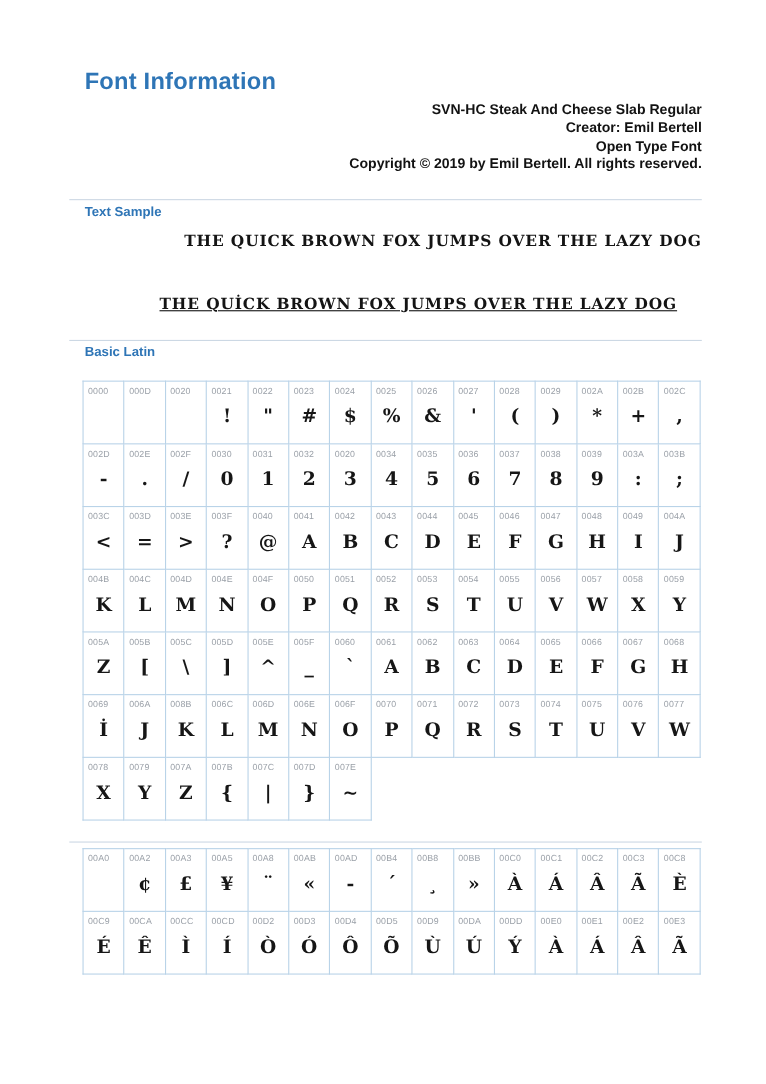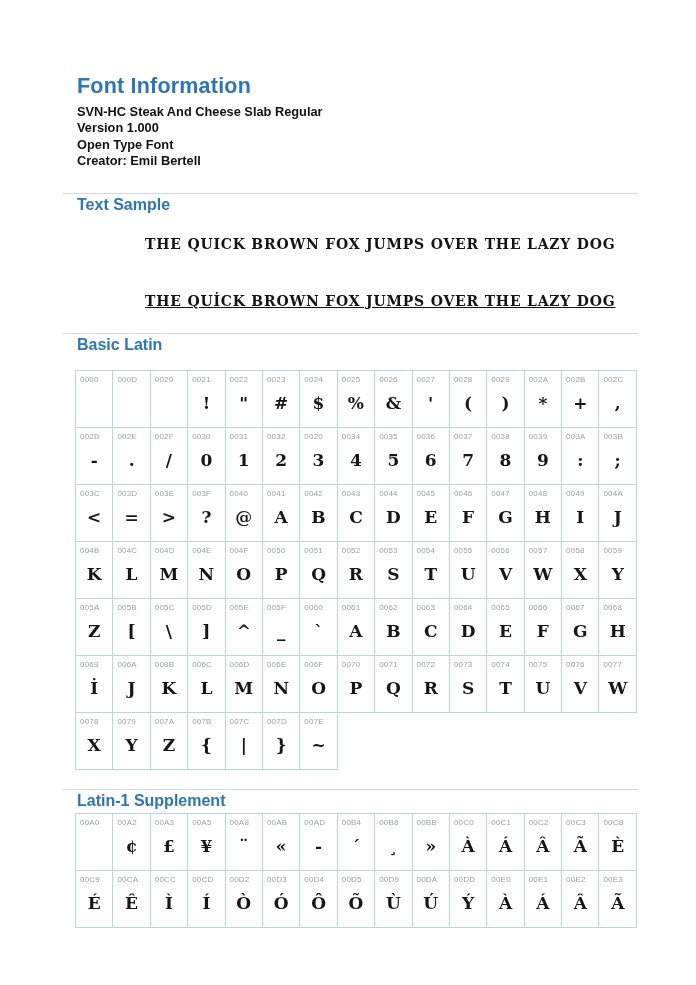--- a/index.html
+++ b/index.html
@@ -3,54 +3,55 @@
 <meta charset="utf-8">
 <style>
   * { box-sizing: border-box; }
   html,body { margin:0; padding:0; }
   body {
     width:696px; height:985px;
     background:#ffffff;
     font-family:"Liberation Sans", sans-serif;
     position:relative; overflow:hidden;
   }
-  .content { position:absolute; left:77px; top:16px; width:561px; }
+  .content { position:absolute; left:77px; top:4px; width:561px; }
 
   .page-title {
     margin-top:57px;
     font-size:21.5px; font-weight:bold; color:#2E75B6;
     line-height:26px; letter-spacing:0.2px;
   }
   .meta { margin-top:5px; }
   .meta-line {
     font-size:12.8px; font-weight:bold; color:#121212;
     line-height:16.4px;
+    text-align:right;
   }
 
   .rule {
     border:none; border-top:1.4px solid #ccd8e4;
     margin:0 0 0 -14px; width:575px;
   }
   .rule-1 { margin-top:23px; }
   .rule-2 { margin-top:23px; }
   .rule-3 { margin-top:19px; }
 
   .section-heading {
     margin-top:3px;
-    font-size:16px; font-weight:bold; color:#2E75B6;
+    font-size:12px; font-weight:bold; color:#2E75B6;
     line-height:15px;
   }
 
   .sample-line {
     font-family:"DejaVu Serif", serif;
     font-weight:bold; font-size:14px; color:#141414;
     letter-spacing:0.8px; line-height:18px;
     padding-left:68px; white-space:nowrap;
   }
-  .sample-1 { margin-top:23px; }
+  .sample-1 { margin-top:11px;text-align:right; }
   .sample-2 { margin-top:39px;text-decoration:underline; }
 
   table.char-table {
     border-collapse:collapse; table-layout:fixed;
     width:562px; margin-left:-2px;
     margin-top:18px;
     padding-left:46px;
   }
   table.char-table.latin1 { margin-top:5px; }
   table.char-table td {
@@ -71,23 +72,23 @@
 </style>
 </head>
 <body>
 
 <div class="content">
 
   <div class="page-title">Font Information</div>
 
   <div class="meta">
     <div class="meta-line">SVN-HC Steak And Cheese Slab Regular</div>
-    <div class="meta-line">Version 1.000</div>
+    <div class="meta-line">Creator: Emil Bertell</div>
     <div class="meta-line">Open Type Font</div>
-    <div class="meta-line">Creator: Emil Bertell</div>
+    <div class="meta-line">Copyright © 2019 by Emil Bertell. All rights reserved.</div>
   </div>
 
   <hr class="rule rule-1">
   <div class="section-heading">Text Sample</div>
   <div class="sample-line sample-1">THE QUICK BROWN FOX JUMPS OVER THE LAZY DOG</div>
   <div class="sample-line sample-2">THE QUİCK BROWN FOX JUMPS OVER THE LAZY DOG</div>
 
   <hr class="rule rule-2">
   <div class="section-heading">Basic Latin</div>
   <table class="char-table basic-latin">
@@ -508,21 +509,20 @@
           </td>
           <td>
             <div class="code">007E</div>
             <div class="glyph">~</div>
           </td>
         </tr>
       </tbody>
     </table>
 
   <hr class="rule rule-3">
-  <div class="section-heading">Latin-1 Supplement</div>
   <table class="char-table latin1">
       <colgroup>
         <col style="width:6.666666666666667%">
         <col style="width:6.666666666666667%">
         <col style="width:6.666666666666667%">
         <col style="width:6.666666666666667%">
         <col style="width:6.666666666666667%">
         <col style="width:6.666666666666667%">
         <col style="width:6.666666666666667%">
         <col style="width:6.666666666666667%">

